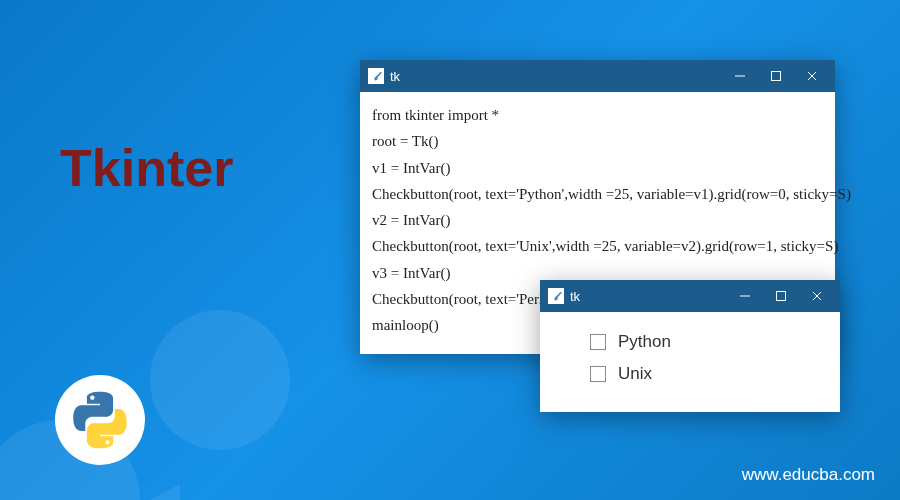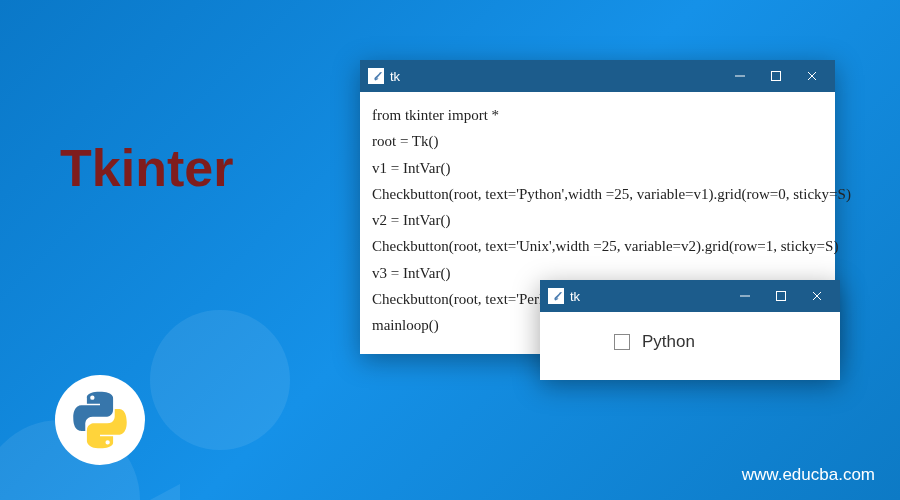--- a/index.html
+++ b/index.html
@@ -83,21 +83,20 @@
     .code-body {
       padding: 10px 12px 16px;
       font-family: Liberation Serif, serif;
       font-size: 15px;
       line-height: 1.75;
       color: #222;
       white-space: pre;
     }
     .checklist {
       padding: 14px 4px 22px 50px;
-      margin-left: 24px;
     }
     .check-item {
       display: flex;
       align-items: center;
       gap: 12px;
       padding: 6px 0;
       font-size: 17px;
       color: #333;
     }
     .checkbox {
@@ -189,14 +188,18 @@
             <line x1="10" y1="2" x2="2" y2="10" stroke="#fff" stroke-width="1"></line>
           </svg>
       </div>
     </div>
   </div>
   <div class="checklist">
     <div class="check-item">
       <div class="checkbox"></div>
       <span>Python</span>
     </div>
+    <div class="check-item">
+      <div class="checkbox"></div>
+      <span>Unix</span>
+    </div>
   </div>
 </div>
 
 </body></html>

